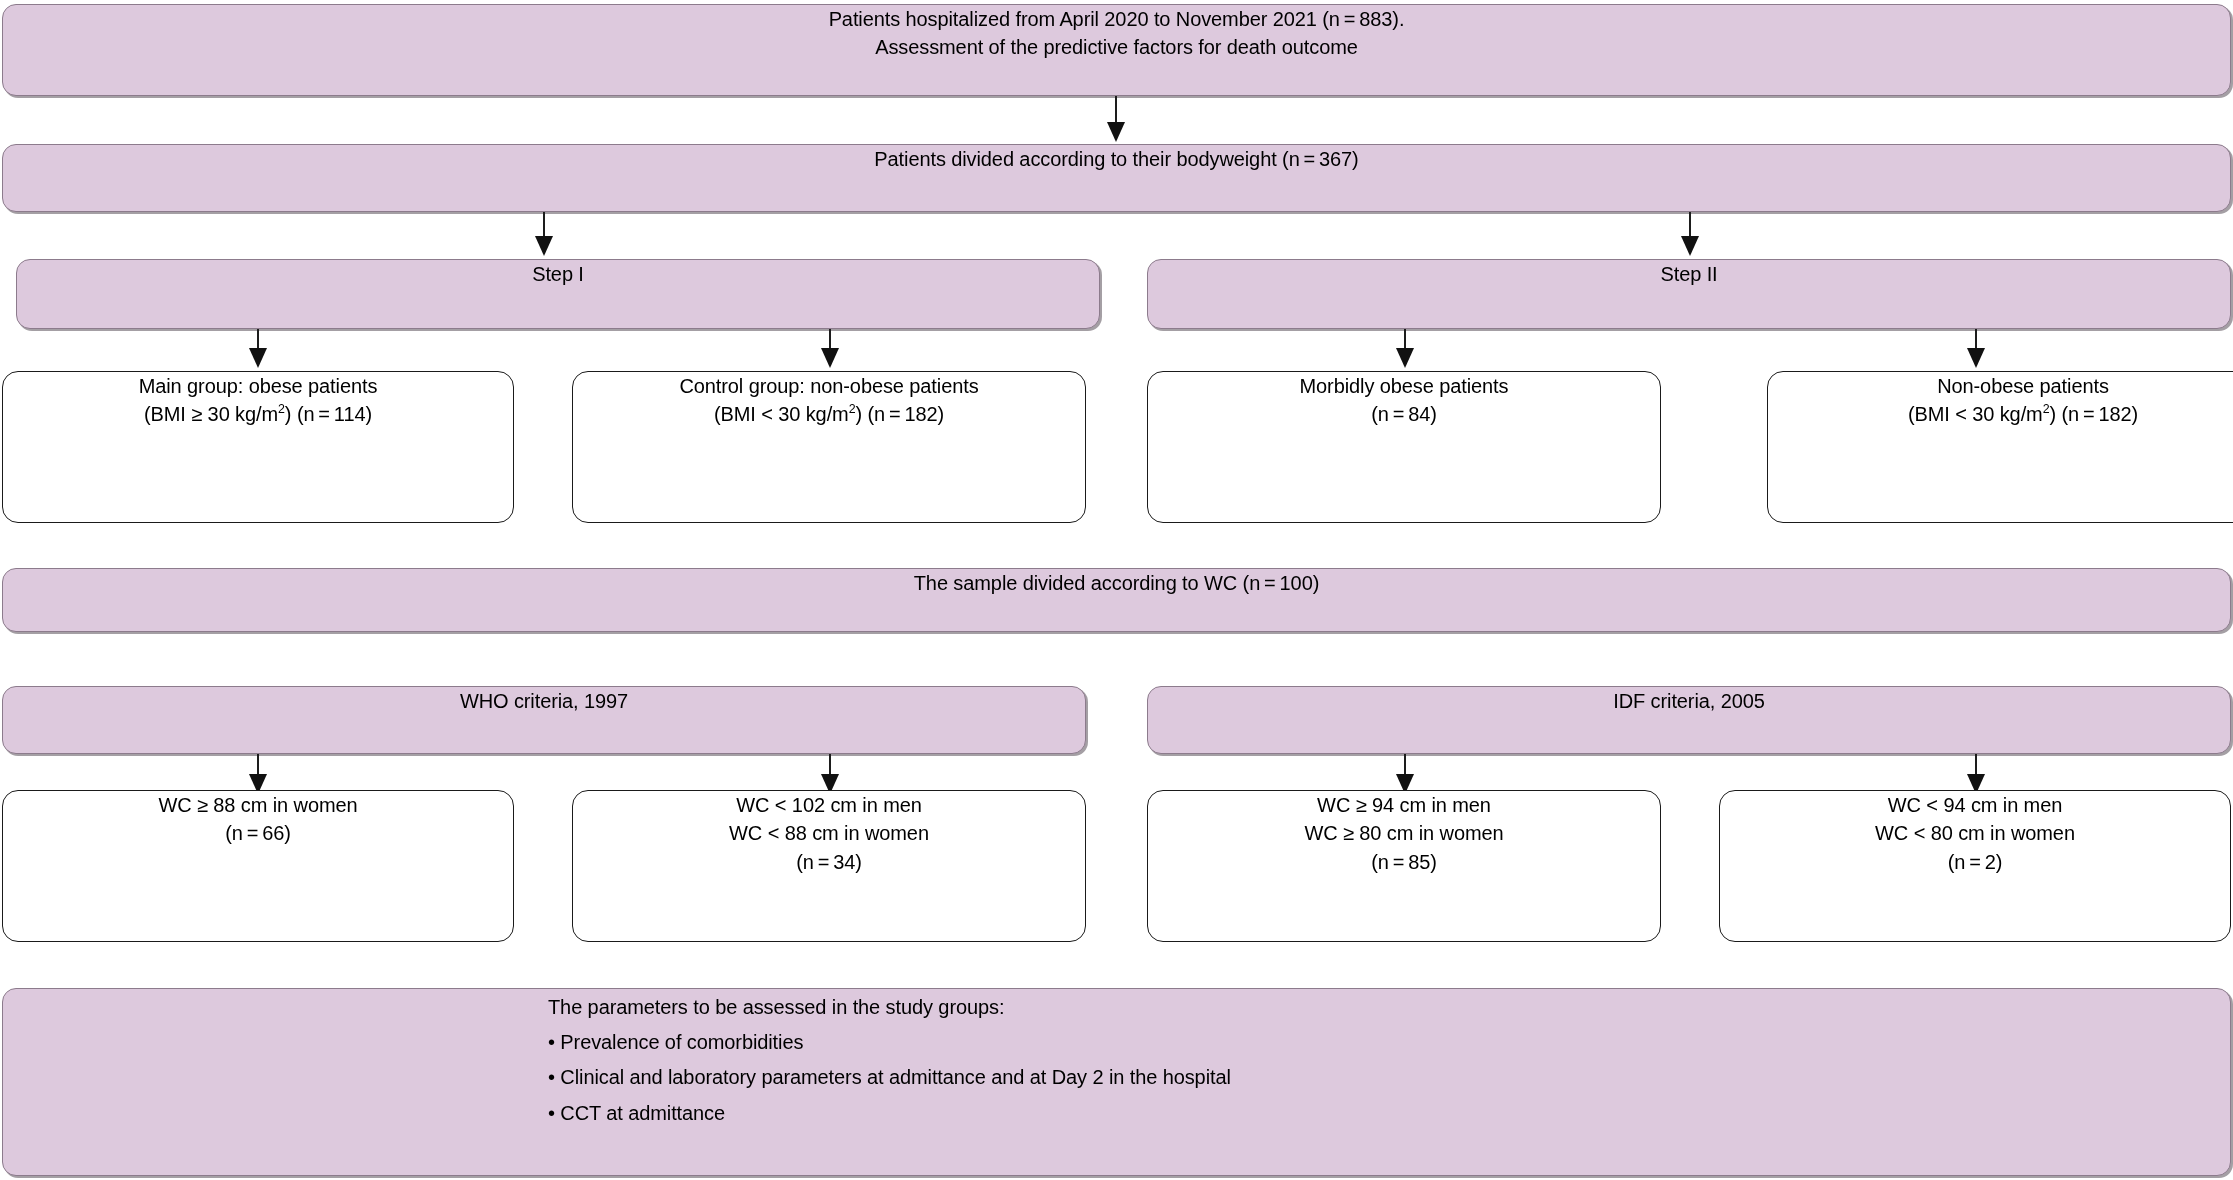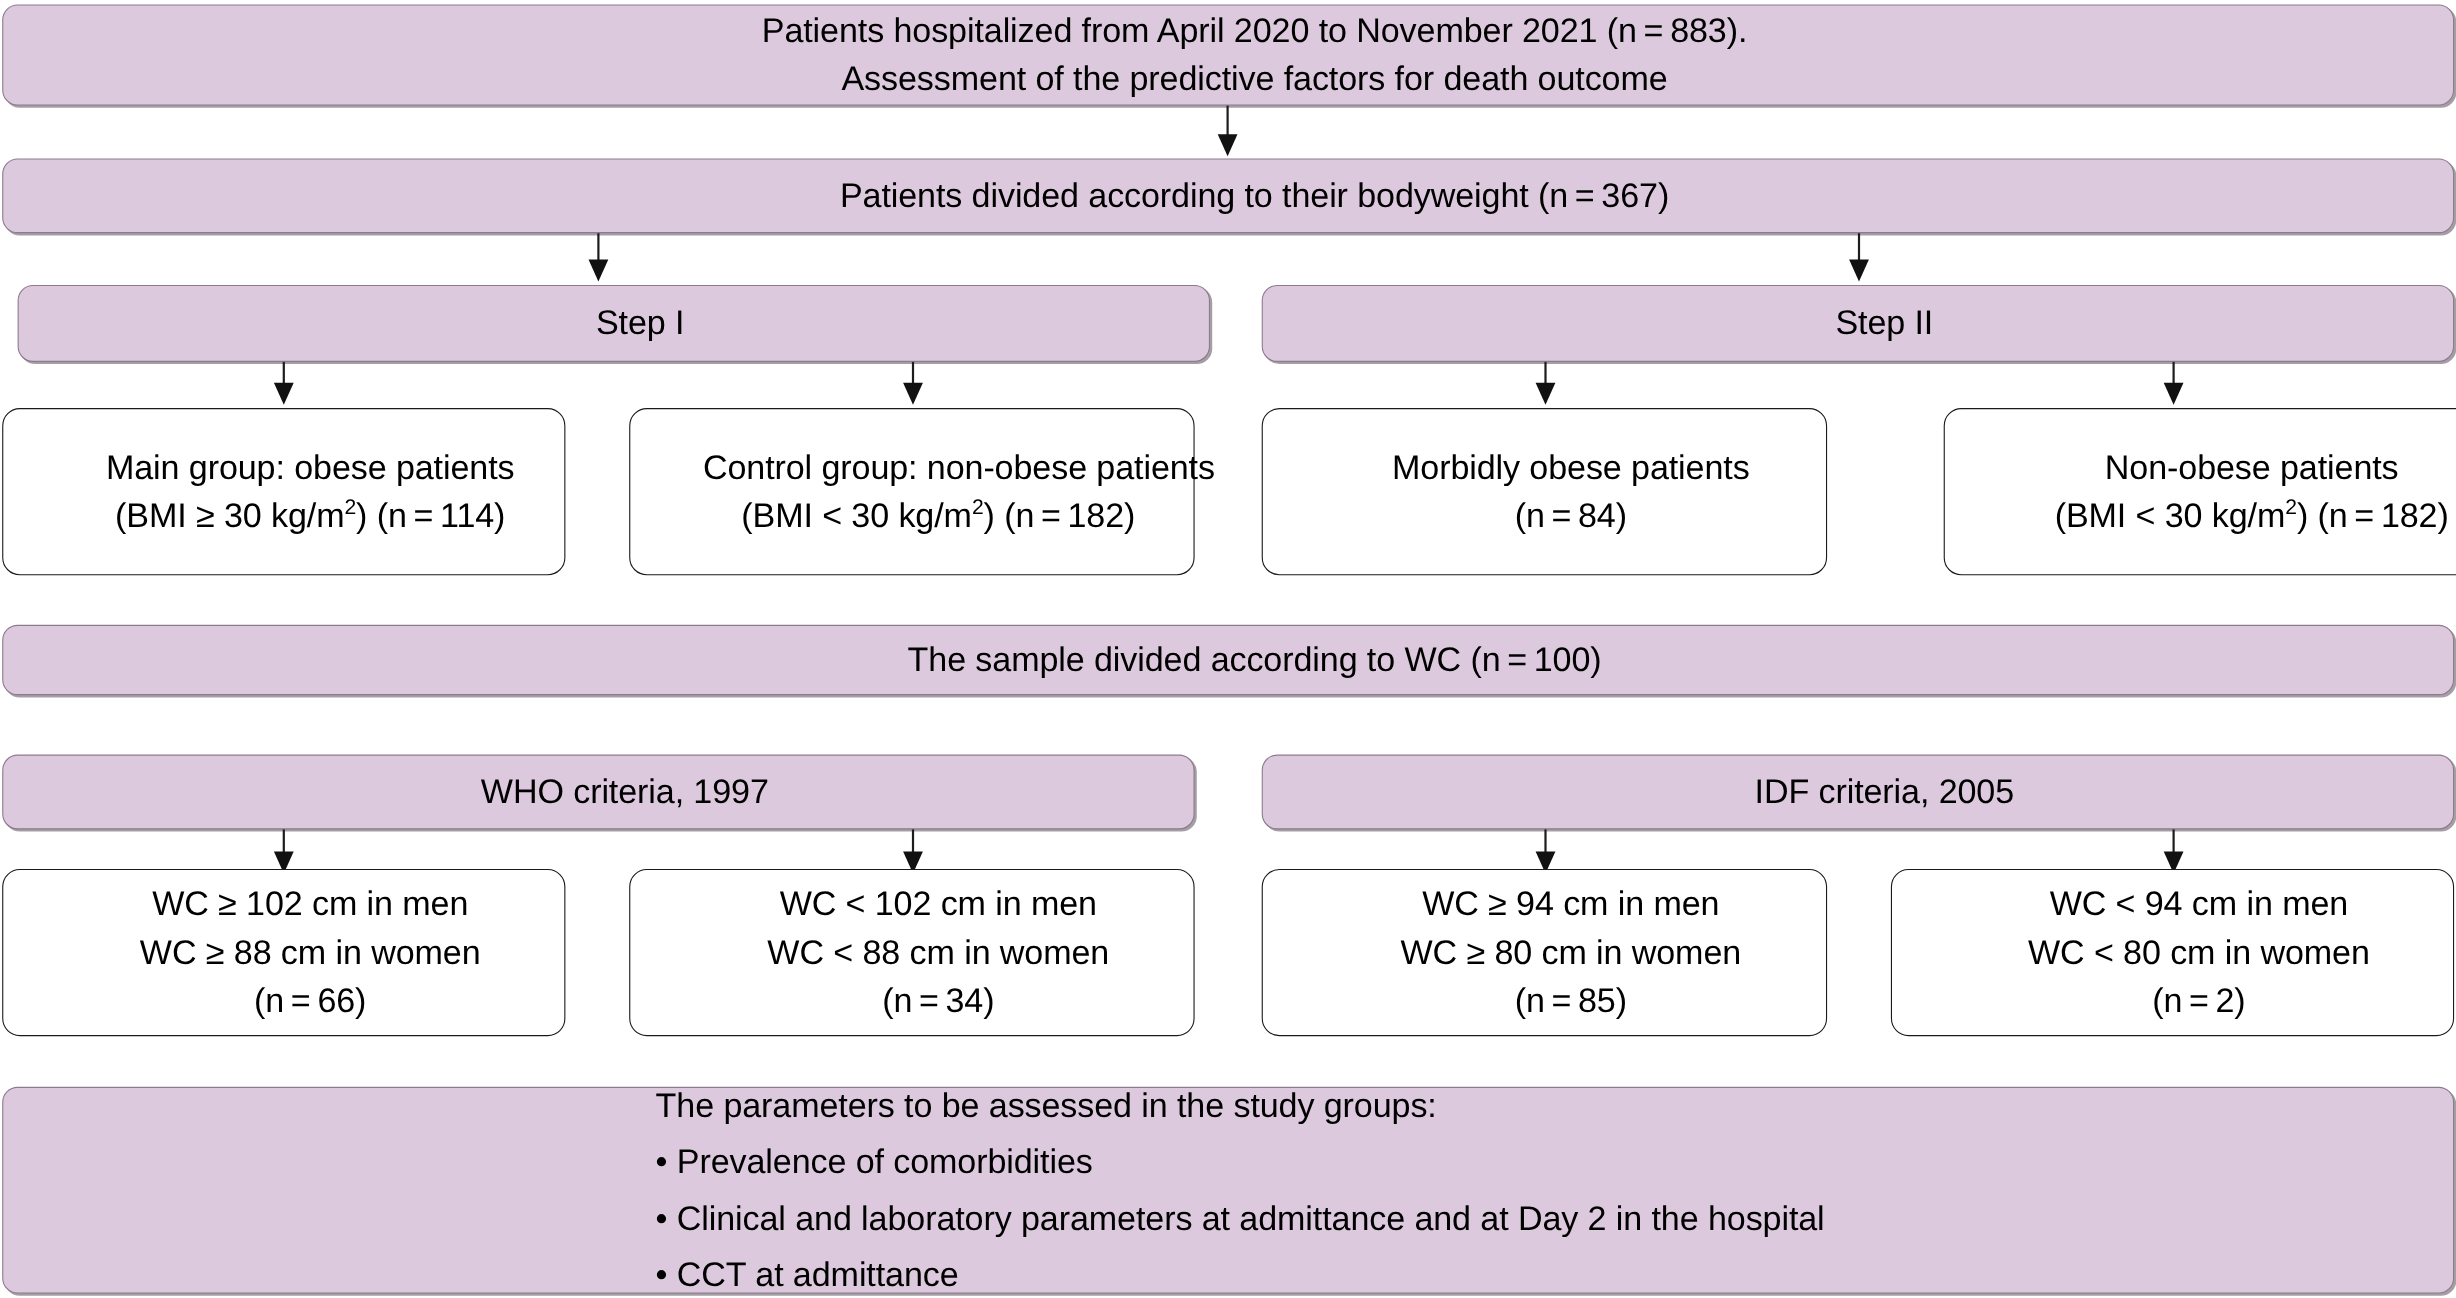--- a/index.html
+++ b/index.html
@@ -20,28 +20,26 @@
     position: absolute;
     left: 0; top: 0;
     width: 2233px;
     height: 1180px;
   }
 
   
   .box {
     position: absolute;
     display: flex;
-    align-items: center;
     justify-content: center;
     text-align: center;
     border-radius: 14px;
     line-height: 1.42;
-    font-size: 31px;
+    font-size: 20px;
     letter-spacing: -0.1px;
-    padding-left: 48px;
   }
   .box.filled {
     background: #ddc9dd;
     border: 1.5px solid #8c7b8c;
     box-shadow: 2px 2px 0 0 rgba(90,80,90,0.55);
   }
   .box.outline {
     background: #ffffff;
     border: 1.6px solid #1a1a1a;
     border-radius: 16px;
@@ -186,21 +184,20 @@
   <div class="arrowhead" style="left:821px; top:774px;"></div>
 
   <div class="conn" style="left:1404px; top:754px; height:24px;"></div>
   <div class="arrowhead" style="left:1396px; top:774px;"></div>
 
   <div class="conn" style="left:1975px; top:754px; height:24px;"></div>
   <div class="arrowhead" style="left:1967px; top:774px;"></div>
 
   <div class="box outline" style="left:2px; top:790px; width:512px; height:152px;">
     <div class="inner">
-      <span class="line">WC ≥ 102 cm in men</span>
       <span class="line">WC ≥ 88 cm in women</span>
       <span class="line">(n = 66)</span>
     </div>
   </div>
 
   <div class="box outline" style="left:572px; top:790px; width:514px; height:152px;">
     <div class="inner">
       <span class="line">WC &lt; 102 cm in men</span>
       <span class="line">WC &lt; 88 cm in women</span>
       <span class="line">(n = 34)</span>

